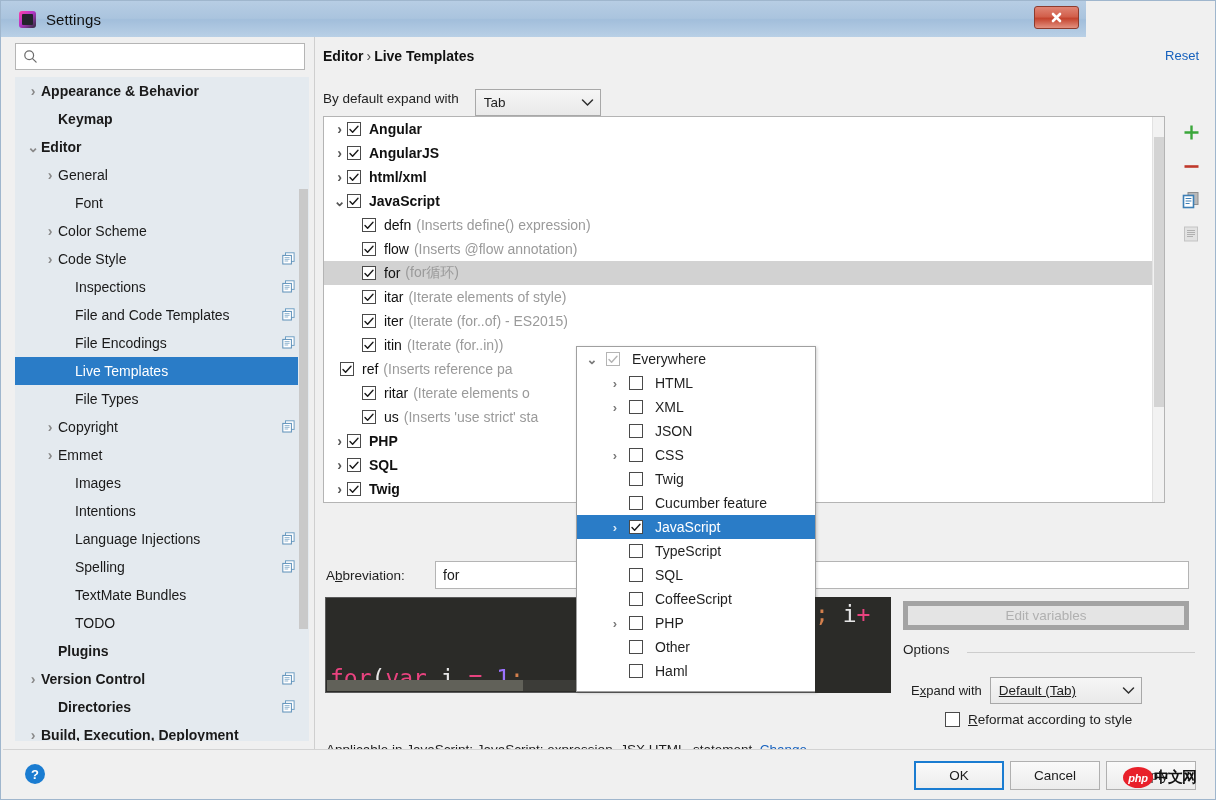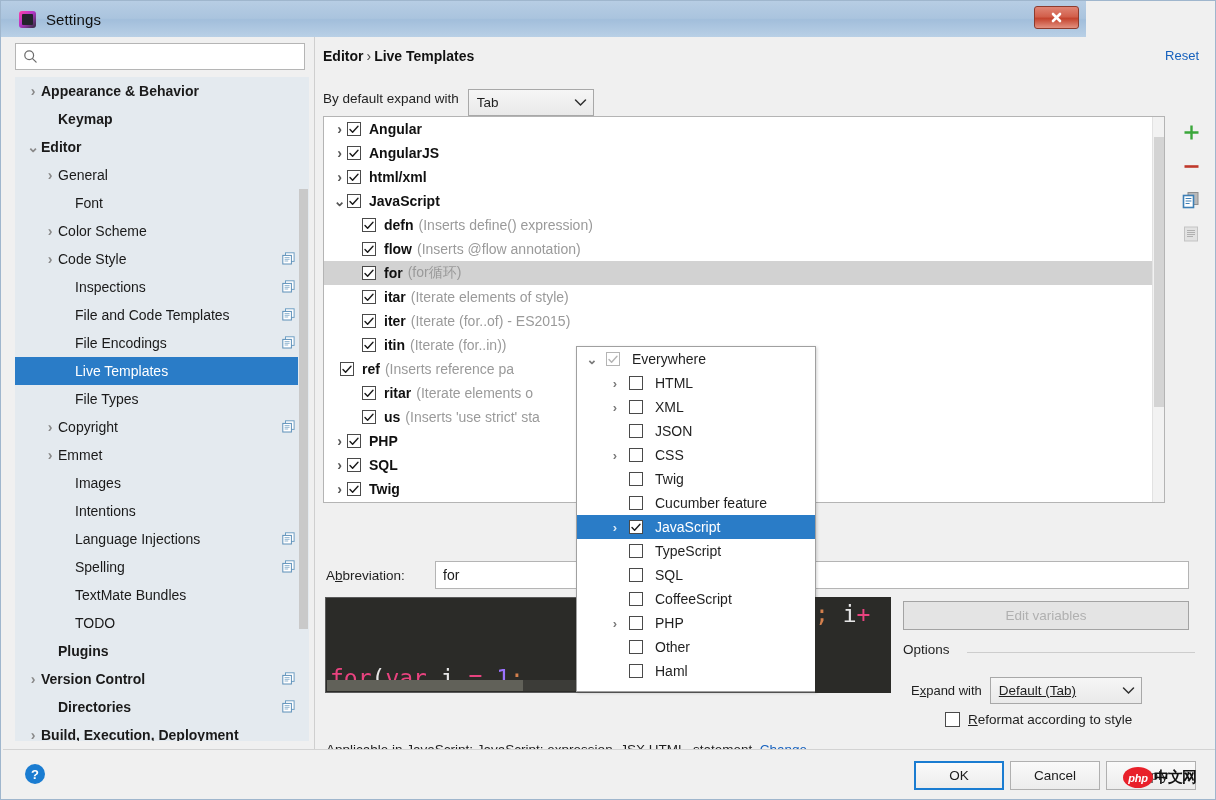--- a/index.html
+++ b/index.html
@@ -131,21 +131,21 @@
     position: absolute; left: 8px; top: 11px;
     font-size: 14px; font-weight: bold; color: #111;
   }
   #breadcrumb .sep { font-weight: normal; color: #444; padding: 0 3px; }
   #reset-link {
     position: absolute; right: 14px; top: 11px;
     font-size: 13px; color: #1560bd; cursor: pointer;
   }
   #expand-row {
     position: absolute; left: 8px; top: 44px;
-    display: flex; align-items: center; gap: 9px;
+    display: flex; align-items: center; gap: 16px;
   }
   #expand-row .lbl { font-size: 13.5px; color: #1f1f1f; }
   .combo {
     height: 27px;
     background: linear-gradient(to bottom,#f6f6f6,#e9e9e9);
     border: 1px solid #a8a8a8;
     display: flex; align-items: center;
     padding: 0 6px 0 8px;
     cursor: pointer;
     font-size: 13.5px; color: #1f1f1f;
@@ -181,21 +181,21 @@
     width: 14px; height: 14px;
     border: 1px solid #4a4a4a;
     background: #fff;
     flex: none; margin-right: 8px;
     position: relative;
     display: flex; align-items: center; justify-content: center;
   }
   .cb.disabled { border-color: #b4b4b4; }
   .cb svg { display:block; }
   .trow .name { font-weight: bold; color: #101010; }
-  .trow.child .name { font-weight: bold; }
+  .trow.child .name { font-weight: normal; }
   .trow .desc { color: #9a9a9a; margin-left: 5px; font-weight: normal; }
 
   #tmpl-scroll {
     position: absolute; right: 0; top: 0;
     width: 12px; height: 385px;
     background: #f2f2f2;
     border-left: 1px solid #e2e2e2;
   }
   #tmpl-scroll .thumb {
     position: absolute; left: 1px; top: 20px;
@@ -273,21 +273,21 @@
     position: absolute; left: 0; top: 0;
     width: 11px; height: 28px;
     background: #616159;
   }
 
   
   #edit-vars {
     position: absolute; left: 588px; top: 564px;
     width: 286px; height: 29px;
     background: #e4e4e4;
-    border: 1px solid #a3a3a3;
+    border: 5px solid #a3a3a3;
     color: #b0b0b0;
     font-size: 13.5px;
     display: flex; align-items: center; justify-content: center;
   }
   #options-group {
     position: absolute; left: 588px; top: 605px;
     width: 296px; height: 92px;
   }
   #options-legend {
     position: absolute; left: 0; top: 0;

